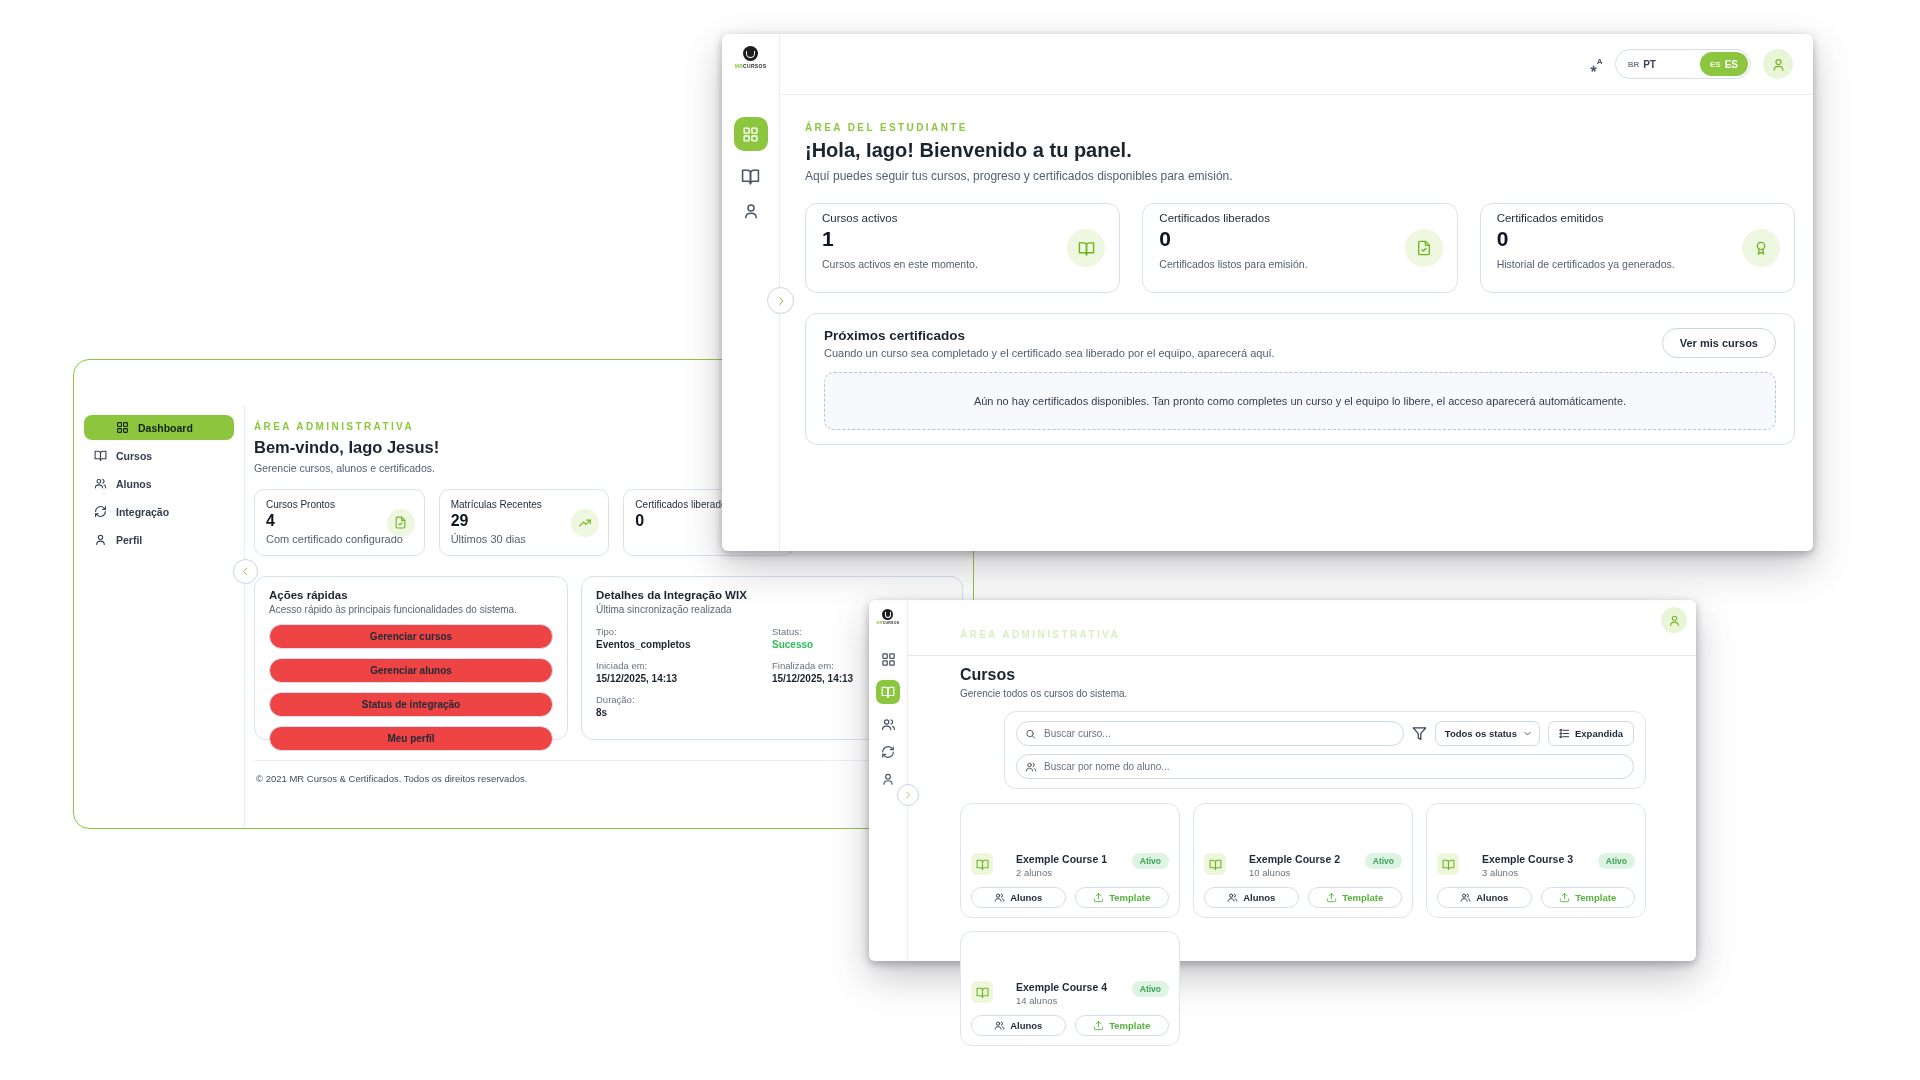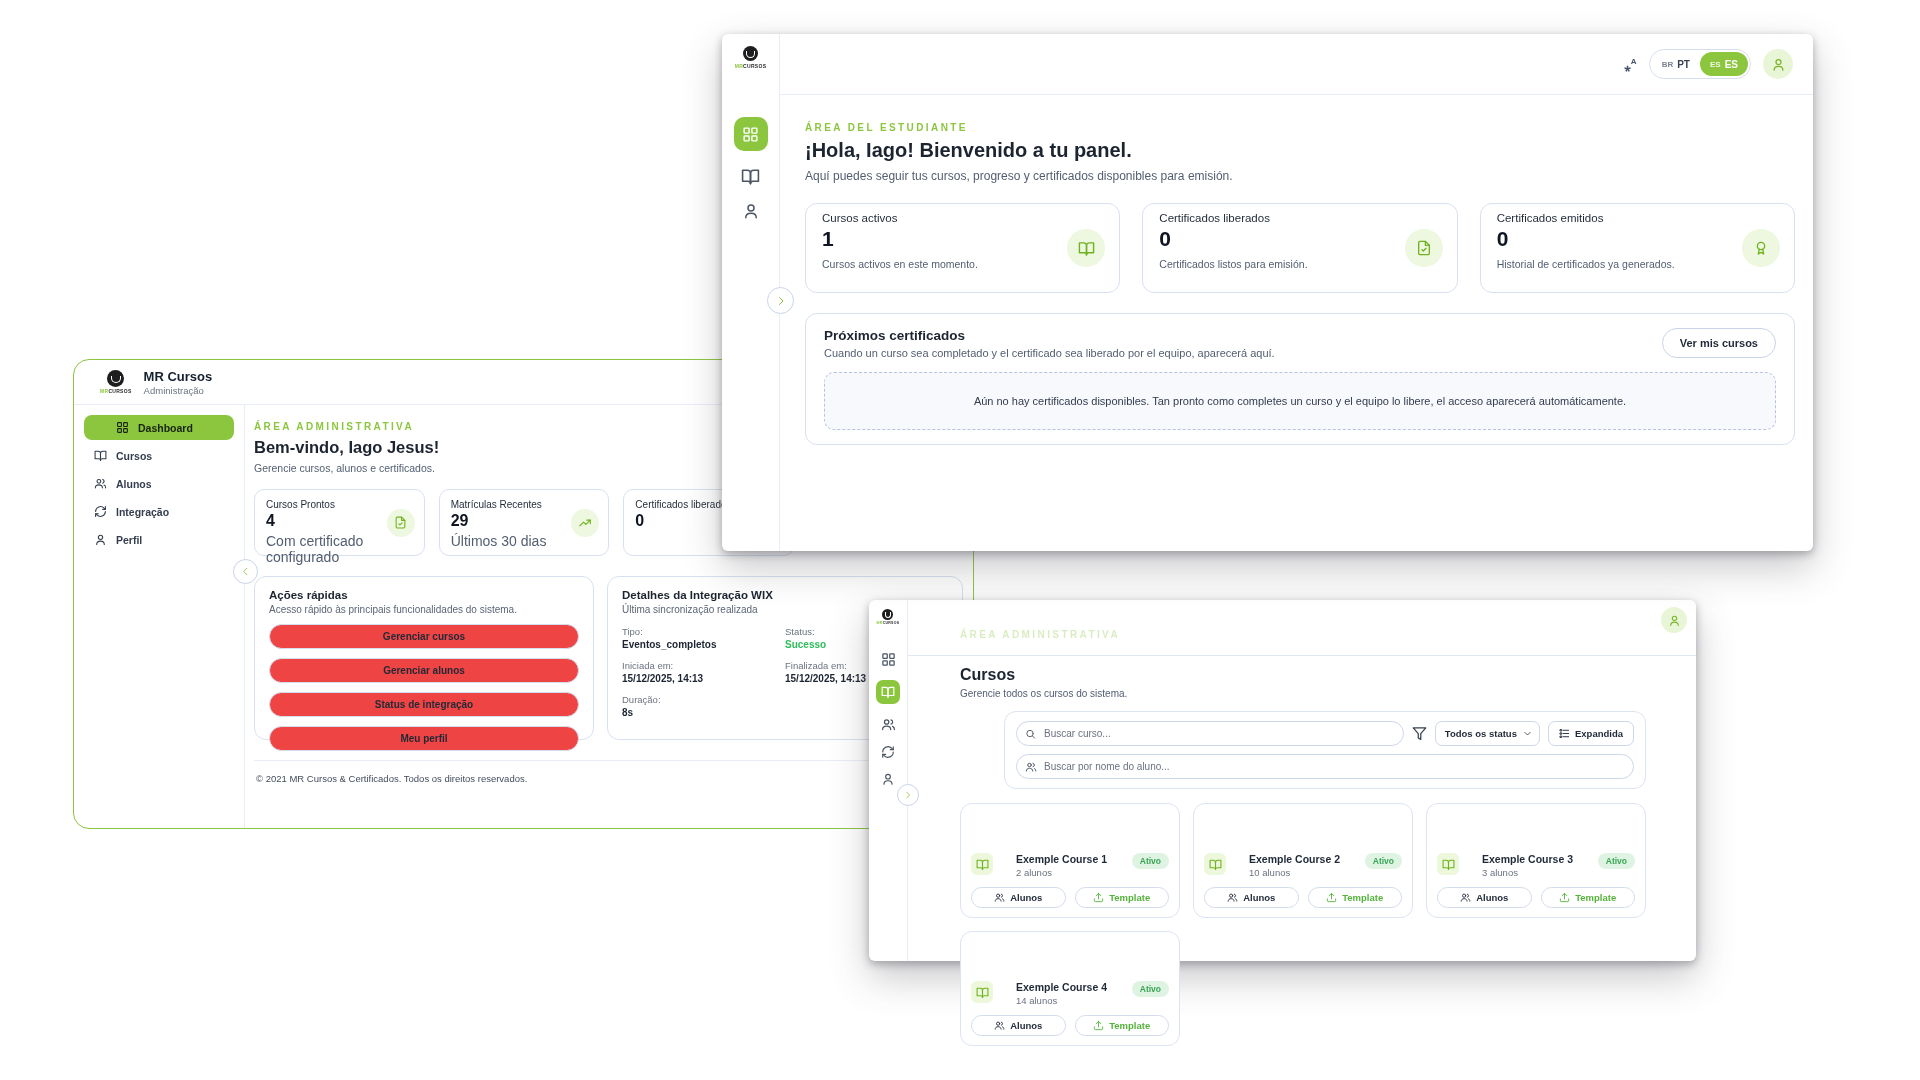--- a/index.html
+++ b/index.html
@@ -32,21 +32,21 @@
   .rail-active { background:#8cc63f; color:#fff; border-radius:10px; display:flex; align-items:center; justify-content:center; }
   .rail-ic { color:#4b5563; display:flex; align-items:center; justify-content:center; }
   .w1-head { position:absolute; left:58px; right:0; top:0; height:61px; border-bottom:1px solid #e9edf5;
     display:flex; align-items:center; justify-content:flex-end; gap:12px; padding-right:20px; }
   .translate-ic { font-size:12px; color:#475569; font-weight:bold; }
   .translate-ic sup { font-size:8px; }
   .lang-group { display:flex; align-items:center; border:1px solid #d7dfee; border-radius:999px; padding:2px; height:30px; }
   .lang-btn { border:none; background:transparent; font-family:inherit; font-size:10px; font-weight:bold;
     color:#3a4454; padding:0 10px; display:flex; align-items:center; gap:4px; cursor:pointer; }
   .lang-btn .reg { font-size:8px; color:#7b8494; font-weight:bold; }
-  .lang-btn.active { background:#8cc63f; color:#fff; border-radius:999px; height:24px; }
+  .lang-btn.active { background:#8cc63f; color:#fff; border-radius:999px; height:24px;margin-left:34px; }
   .lang-btn.active .reg { color:#eef7df; }
   .w1-main { position:absolute; left:83px; right:18px; top:61px; }
   .w1-main h1 { font-size:20px; font-weight:bold; color:#1c2430; margin-top:6px; }
   .w1-sub { font-size:12px; color:#525e70; margin-top:7px; }
   .w1-main .eyebrow { margin-top:27px; }
   .stat-row { display:flex; gap:22px; margin-top:20px; }
   .stat-card { position:relative; flex:1; height:90px; border:1px solid #d8e1f0; border-radius:12px; padding:8px 16px; background:#fff; }
   .stat-label { font-size:11.5px; color:#1f2937; }
   .stat-value { font-size:21px; font-weight:bold; color:#0f1622; margin-top:3px; }
   .stat-cap { font-size:10.5px; color:#525e70; margin-top:7px; }
@@ -74,25 +74,25 @@
     font-size:10.5px; font-weight:bold; color:#333d4d; border-radius:8px; cursor:pointer; }
   .nav-item.active { background:#8cc63f; color:#17230b;padding-left:32px; }
   .w2-collapse { left:159px; top:199px; width:25px; height:25px; }
   .w2-main { position:absolute; left:172px; top:45px; right:0; bottom:0; padding:16px 10px 0 8px; }
   .w2-main h1 { font-size:16.5px; font-weight:bold; color:#1c2430; margin-top:6px; }
   .w2-sub { font-size:10.5px; color:#525e70; margin-top:5px; }
   .w2-stats { display:flex; gap:14px; margin-top:15px; width:540px; }
   .w2-stat { position:relative; flex:1; height:67px; border:1px solid #d8e1f0; border-radius:10px; padding:9px 11px; background:#fff; }
   .w2-stat .stat-label { font-size:10px; }
   .w2-stat .stat-value { font-size:16px; margin-top:2px; }
-  .w2-stat .stat-cap { font-size:14px; margin-top:3px; }
+  .w2-stat .stat-cap { font-size:11px; margin-top:3px; }
   .w2-stat .stat-icon { width:28px; height:28px; right:9px; }
   .w2-panels { display:flex; gap:13px; margin-top:20px; }
   .w2-panel { border:1px solid #d8e1f0; border-radius:12px; padding:12px 14px; background:#fff; height:164px; }
-  .qa { width:340px; }
+  .qa { width:314px; }
   .integ { flex:1; }
   .w2-panel-title { font-size:11.5px; font-weight:bold; color:#1c2430; }
   .w2-panel-sub { font-size:10px; color:#5b6575; margin-top:3px; }
   .qa-btn { display:block; width:100%; height:25px; margin-top:9px; background:#ef4444; border:1px solid #d5deee;
     border-radius:999px; font-family:inherit; font-size:10px; font-weight:bold; color:#1f2937; cursor:pointer; }
   .integ-grid { display:grid; grid-template-columns:1fr 1fr; row-gap:10px; margin-top:11px; }
   .f-label { font-size:9.5px; color:#6b7280; }
   .f-value { font-size:10px; font-weight:bold; color:#1c2430; margin-top:2px; }
   .f-value.success { color:#2ebd59; }
   .w2-divider { margin:20px 0 0 0; border-top:1px solid #e9eef6; }
@@ -140,30 +140,20 @@
     font-size:9.5px; font-weight:bold; cursor:pointer; }
   .cc-btn.alunos { color:#242e3d; }
   .cc-btn.template { color:#55b33b; }
 </style>
 </head>
 <body>
 
 <div class="stage">
 
   <section class="win win2">
-    <header class="w2-head">
-      <div class="w2-logo">
-        <span class="logo-dot"></span>
-        <span class="logo-word"><b>MR</b><span>CURSOS</span></span>
-      </div>
-      <div>
-        <div class="w2-name">MR Cursos</div>
-        <div class="w2-name-sub">Administração</div>
-      </div>
-    </header>
 
     <aside class="w2-side">
       <div class="nav-item active">
         <span>
             <svg class="ic" width="13" height="13" viewBox="0 0 24 24">
               <rect x="3" y="3" width="7" height="7" rx="1"></rect>
               <rect x="14" y="3" width="7" height="7" rx="1"></rect>
               <rect x="3" y="14" width="7" height="7" rx="1"></rect>
               <rect x="14" y="14" width="7" height="7" rx="1"></rect>
             </svg>

